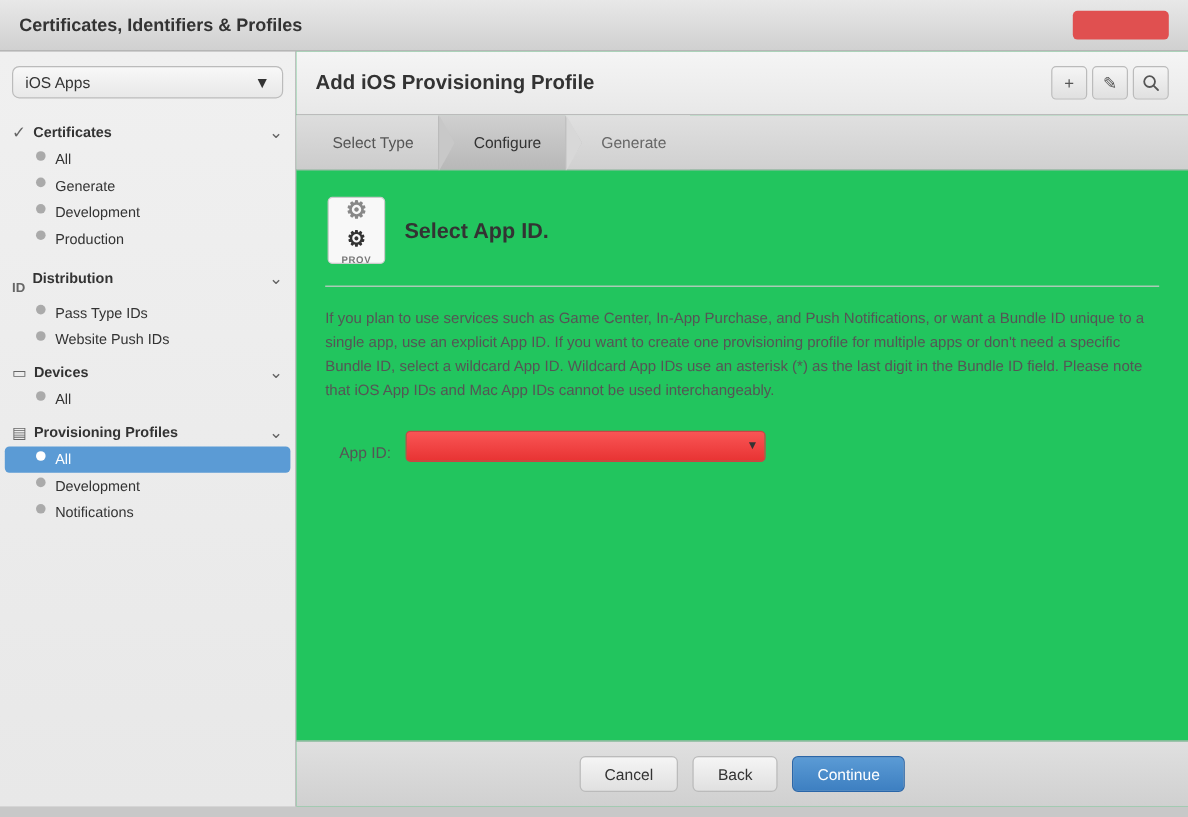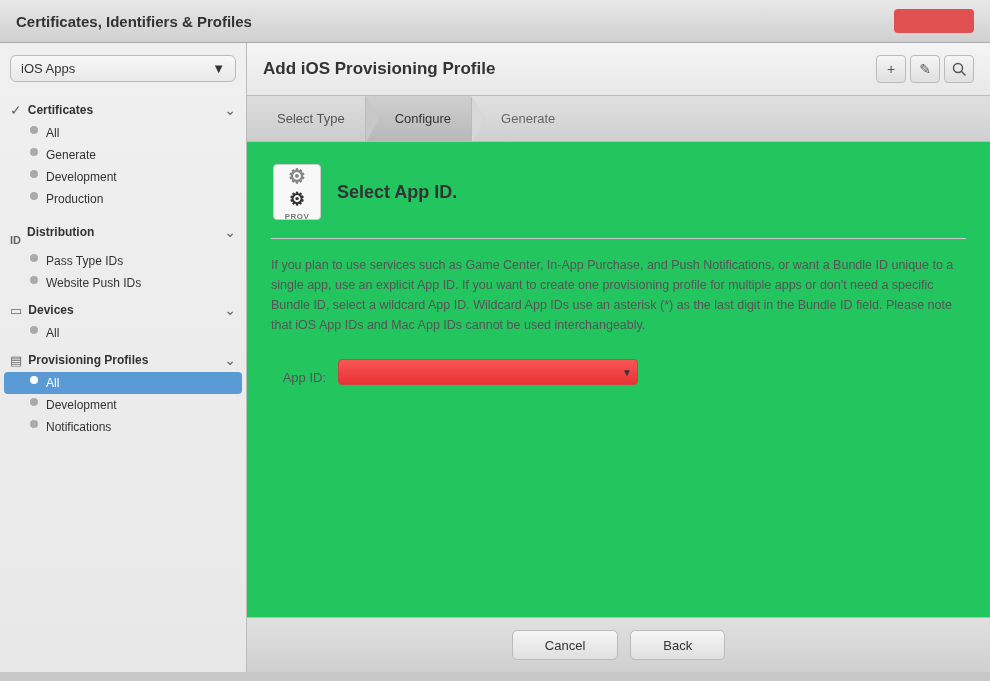--- a/index.html
+++ b/index.html
@@ -335,21 +335,21 @@
       border-top: 1px solid #bbb;
       padding: 12px 20px;
       display: flex;
       align-items: center;
       justify-content: center;
       gap: 12px;
     }
 
     .footer-btn {
       height: 30px;
-      padding: 0 32px;
+      padding: 0 20px;
       border-radius: 5px;
       border: 1px solid #bbb;
       font-size: 13px;
       cursor: pointer;
     }
 
     .footer-btn.default {
       background: linear-gradient(to bottom, #f5f5f5, #e0e0e0);
       color: #333;
     }
@@ -501,17 +501,18 @@
           <div class="app-id-select-inner"></div>
           <span class="select-dropdown-arrow">▼</span>
         </div>
       </div>
 
     </div>
 
     <div class="footer">
       <button class="footer-btn default">Cancel</button>
       <button class="footer-btn default">Back</button>
+      <button class="footer-btn primary">Continue</button>
     </div>
 
   </div>
 
 </div>
 
 </body></html>

